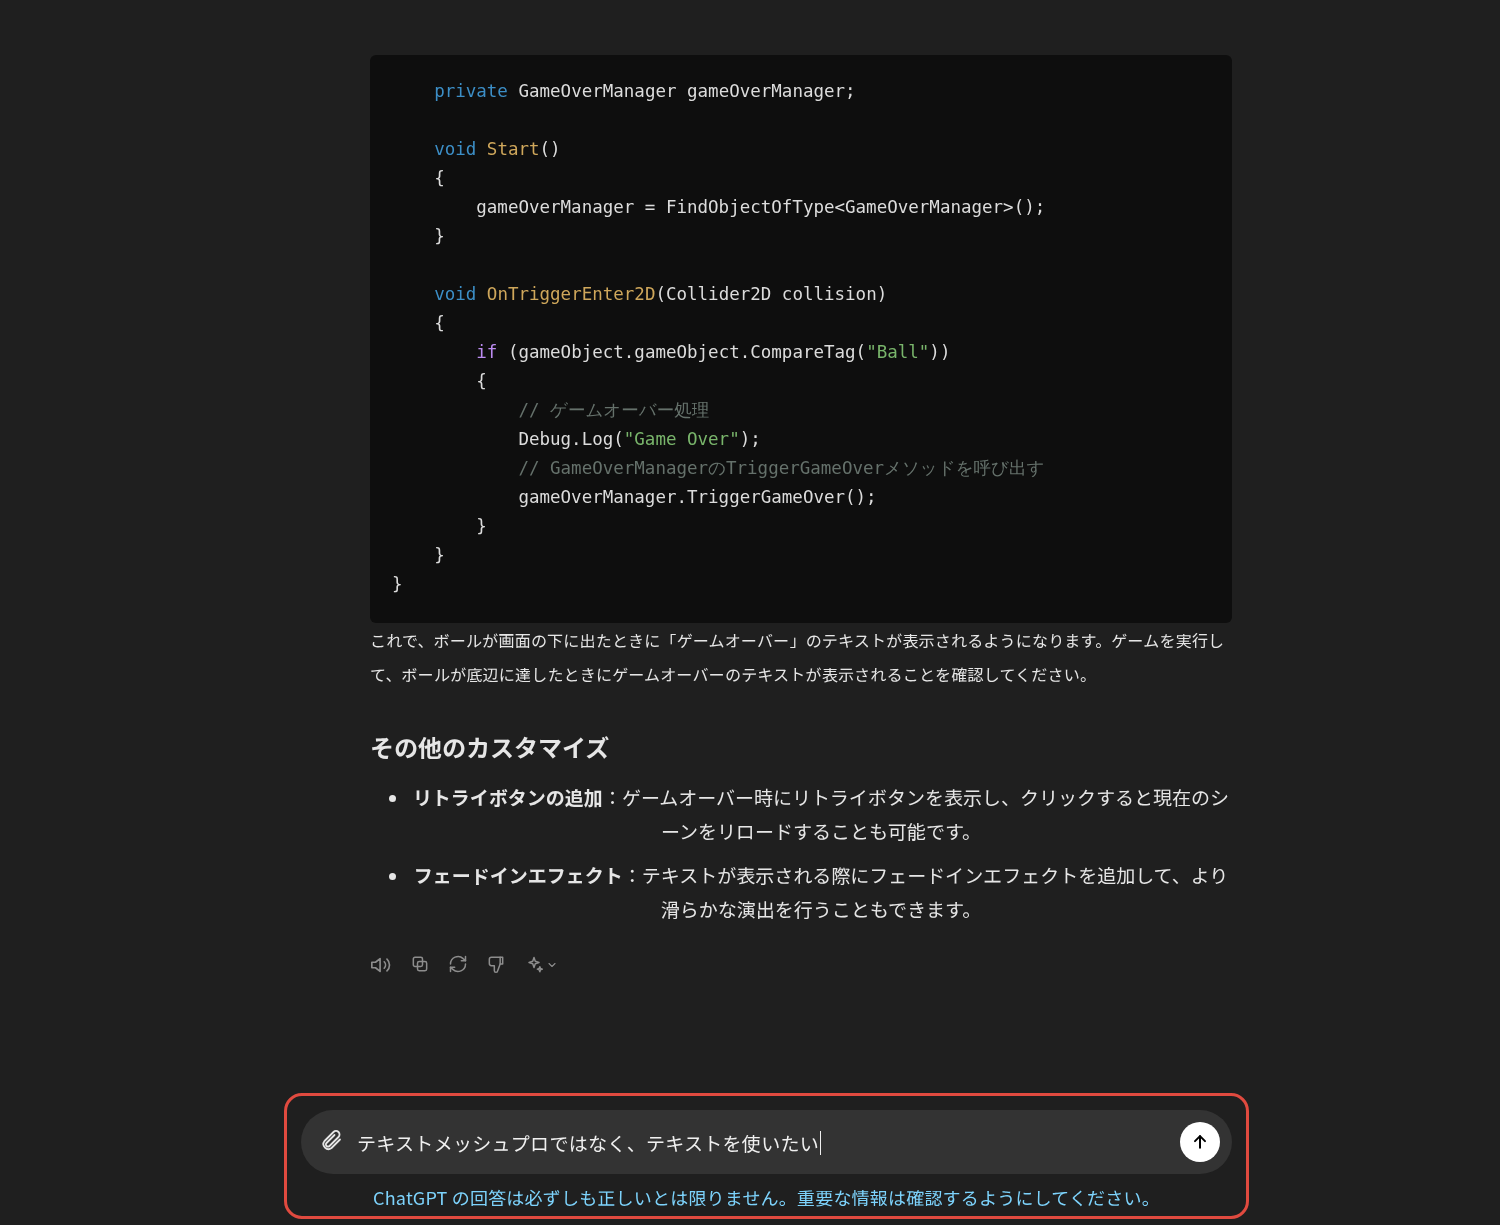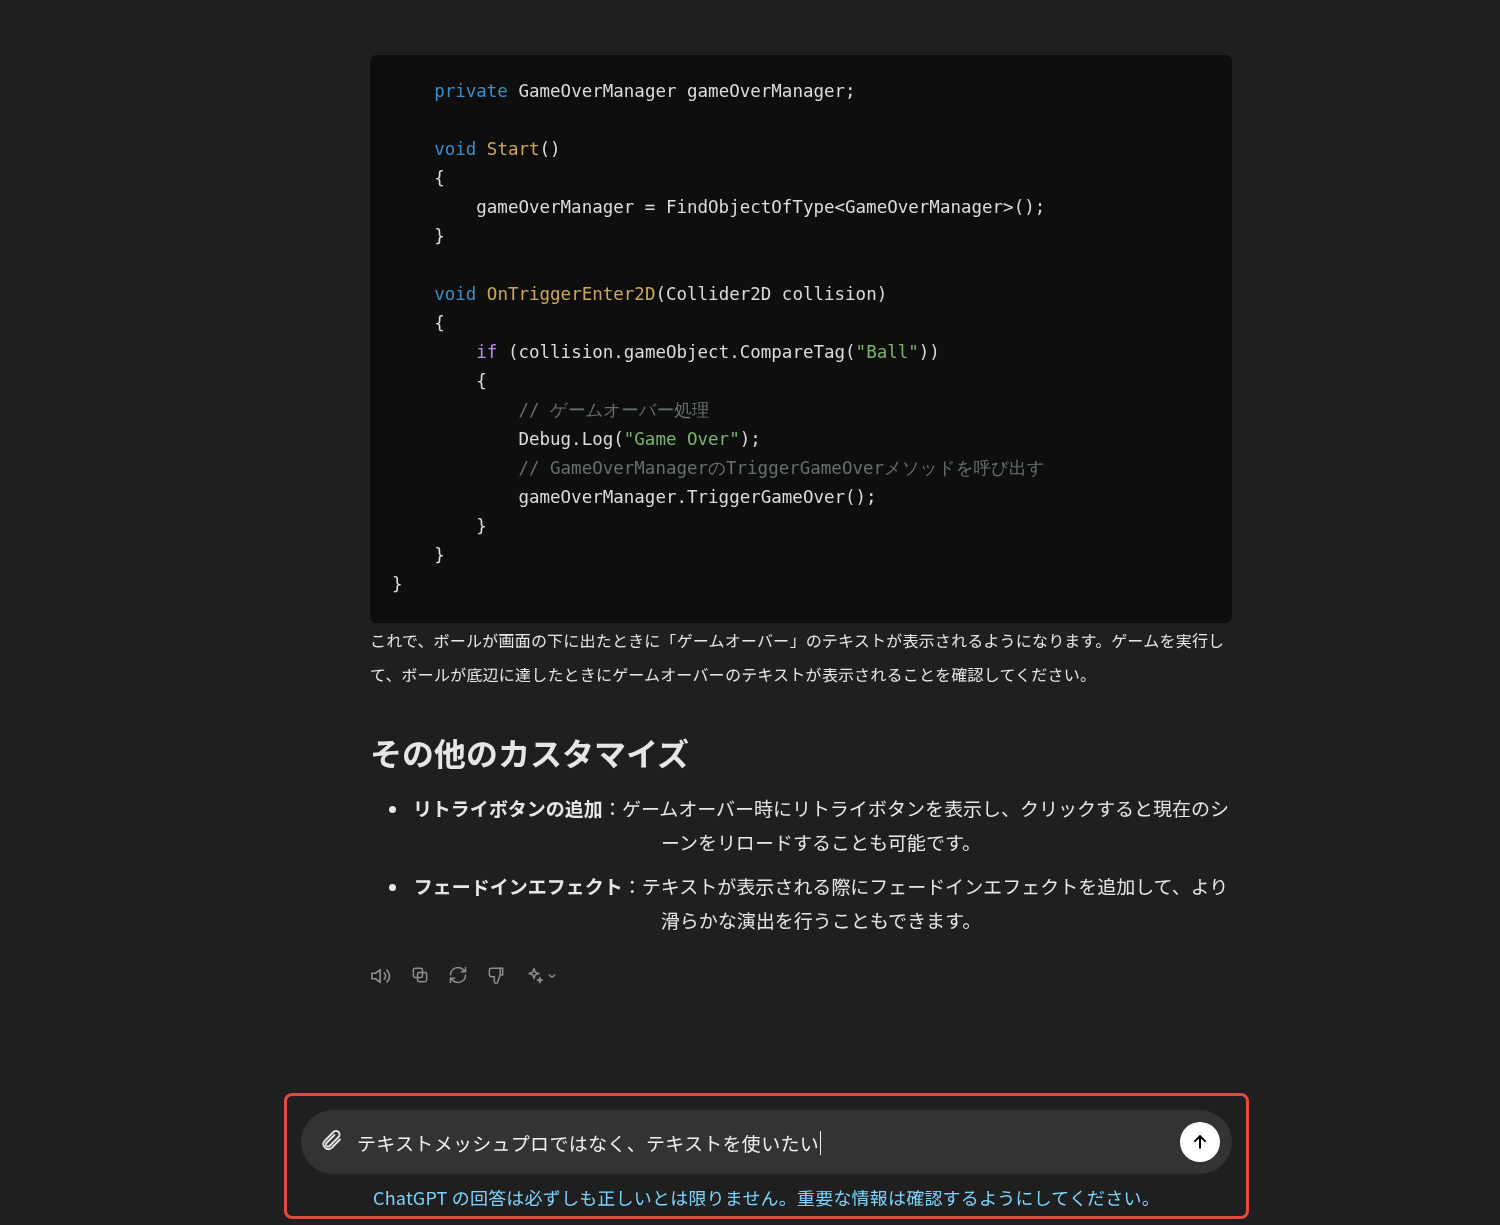--- a/index.html
+++ b/index.html
@@ -57,21 +57,21 @@
   .tok-fn  { color: var(--fn-gold); }
   .tok-kw2 { color: var(--kw-purple); }
   .tok-str { color: var(--str); }
   .tok-cm  { color: var(--comment); }
 
   .h {
     font-weight: 700;
     margin: 40px 0 14px 0;
   }
   .h1 { font-size: 24px; }
-  .h2 { font-size: 32px; margin-top: 38px; }
+  .h2 { font-size: 24px; margin-top: 38px; }
 
   .p {
     font-size: 16px;
     line-height: 34px;
     color: var(--text);
     letter-spacing: 0.2px;
   }
 
   ul.customize {
     margin: 16px 0 0 0;
@@ -93,21 +93,21 @@
   }
   .reactions svg { display: block; }
 
   
   .composer-wrap {
     position: absolute;
     left: 252px;
     bottom: 6px;
     width: 965px;
     border: 3px solid var(--highlight);
-    border-radius: 8px;
+    border-radius: 18px;
     padding: 14px 14px 6px 14px;
   }
   .composer {
     background: var(--input-bg);
     border-radius: 999px;
     height: 64px;
     display: flex;
     align-items: center;
     padding: 0 12px 0 18px;
     gap: 14px;
@@ -153,21 +153,21 @@
 
     <div class="code-block">    <span class="tok-kw">private</span><span> GameOverManager gameOverManager;</span>
 
     <span class="tok-kw">void</span><span class="tok-fn"> Start</span><span>()</span>
     {
         <span>gameOverManager = FindObjectOfType&lt;GameOverManager&gt;();</span>
     }
 
     <span class="tok-kw">void</span><span class="tok-fn"> OnTriggerEnter2D</span><span>(Collider2D collision)</span>
     {
-        <span class="tok-kw2">if</span><span> (collision.gameObject.CompareTag(</span><span class="tok-str">"Ball"</span><span>))</span>
+        <span class="tok-kw2">if</span><span> (gameObject.gameObject.CompareTag(</span><span class="tok-str">"Ball"</span><span>))</span>
         {
             <span class="tok-cm">// ゲームオーバー処理</span>
             <span>Debug.Log(</span><span class="tok-str">"Game Over"</span><span>);</span>
             <span class="tok-cm">// GameOverManagerのTriggerGameOverメソッドを呼び出す</span>
             <span>gameOverManager.TriggerGameOver();</span>
         }
     }
 }</div>
 
     <div class="p">これで、ボールが画面の下に出たときに「ゲームオーバー」のテキストが表示されるようになります。ゲームを実行して、ボールが底辺に達したときにゲームオーバーのテキストが表示されることを確認してください。</div>

